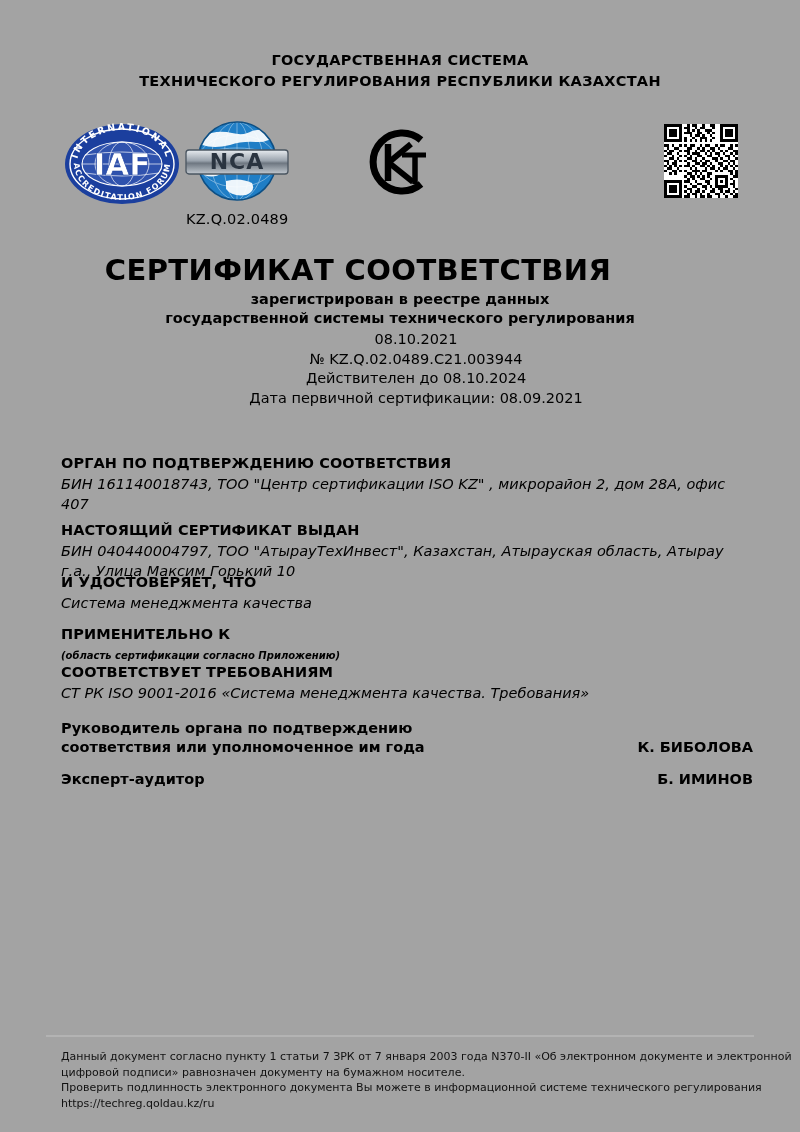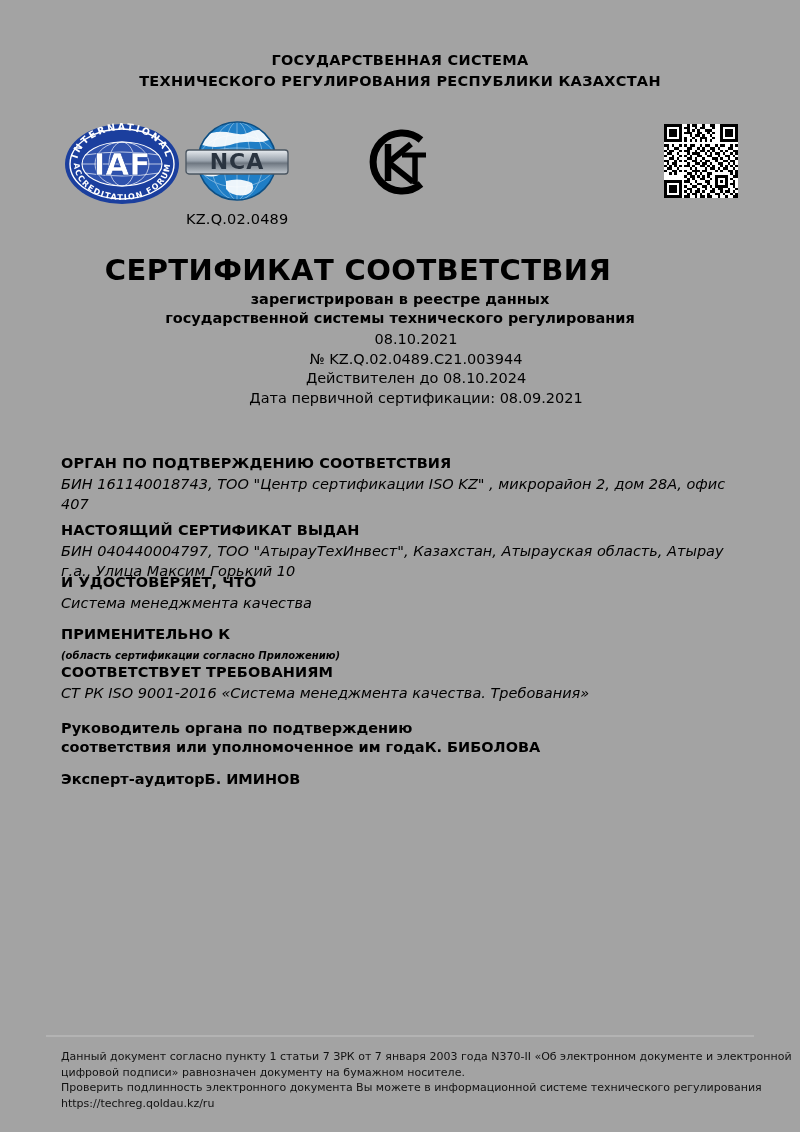--- a/index.html
+++ b/index.html
@@ -175,21 +175,21 @@
   .sig-block {
     position: absolute;
     left: 61px;
     width: 692px;
   }
   #sig-head { top: 719px; }
   #sig-aud  { top: 770px; }
 
   .sig-row {
     display: flex;
-    justify-content: flex-start;
+    justify-content: space-between;
     align-items: flex-end;
     font-size: 14.5px;
     font-weight: bold;
     line-height: 19px;
   }
   .sig-role {
     font-weight: bold;
     font-size: 14.5px;
     line-height: 19px;
   }

